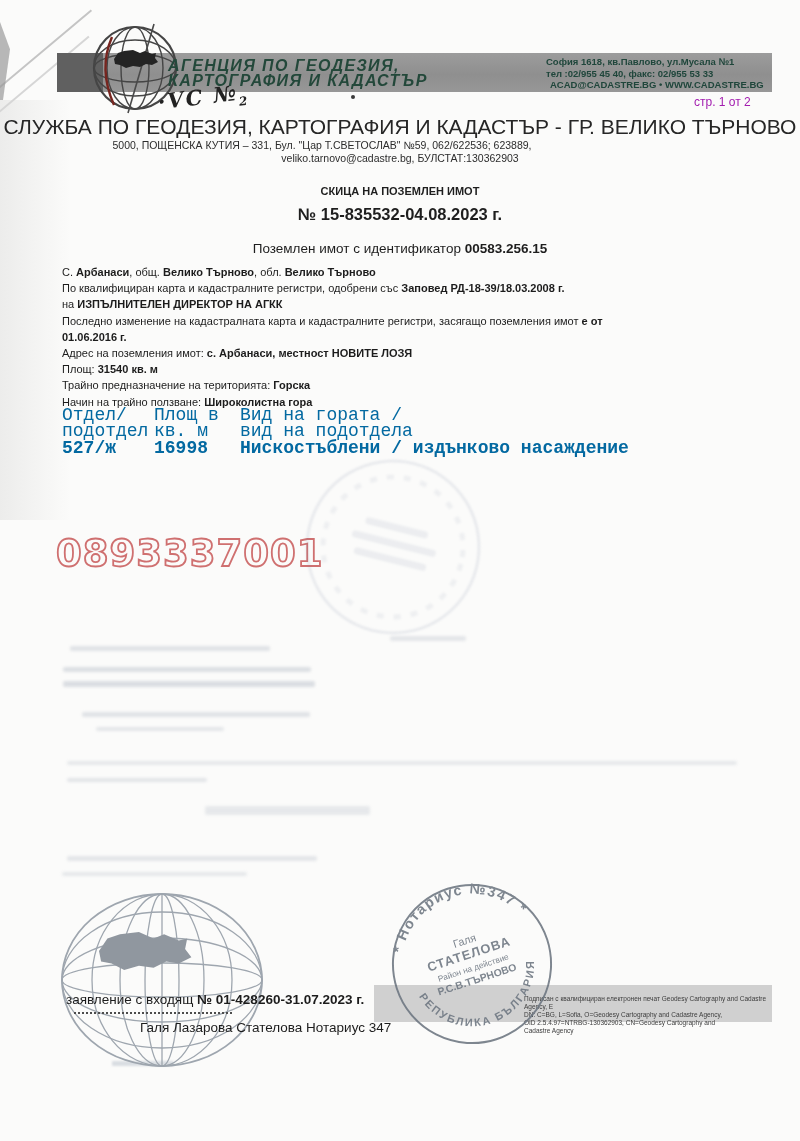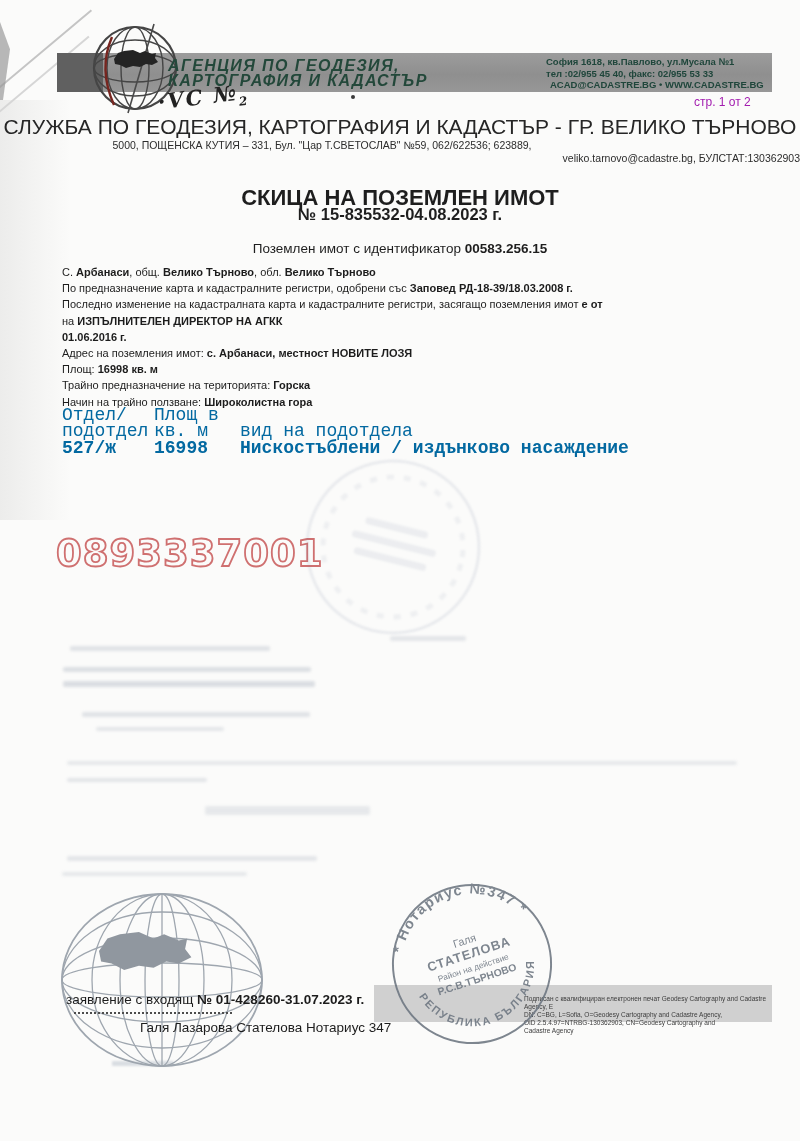--- a/index.html
+++ b/index.html
@@ -29,23 +29,23 @@
 
   .handwritten{left:158px;top:84px;font-family:"DejaVu Serif",serif;font-style:italic;
     font-weight:bold;font-size:21px;color:#222;transform:rotate(-7deg);letter-spacing:2px;}
   .handwritten .sub{font-size:12px;vertical-align:-6px;}
 
   .page-indicator{left:686px;top:95px;font-size:12px;color:#a21caf;margin-left:8px;}
 
   
   .office-title{left:0;top:115px;width:800px;text-align:center;font-size:21px;color:#262626;}
   .office-address{left:0;top:139px;width:644px;text-align:center;font-size:10.5px;color:#2c2c2c;}
-  .office-contact{left:0;top:152px;width:800px;text-align:right;font-size:10.5px;color:#2c2c2c;}
-
-  .doc-title{left:0;top:185px;width:800px;text-align:center;font-weight:bold;font-size:22px;}
+  .office-contact{left:0;top:152px;width:800px;text-align:center;font-size:10.5px;color:#2c2c2c;}
+
+  .doc-title{left:0;top:185px;width:800px;text-align:center;font-weight:bold;font-size:11px;}
   .doc-number{left:0;top:205px;width:800px;text-align:center;font-weight:bold;font-size:16.5px;}
 
   .property-id{left:0;top:241px;width:800px;text-align:center;font-size:13.5px;}
   .b{font-weight:bold;}
 
   .body-text{left:62px;top:264px;width:700px;font-size:11px;line-height:16.2px;color:#1c1c1c;}
 
   
   .forest-table{left:62px;top:407px;width:640px;font-family:"Liberation Mono","DejaVu Sans Mono",monospace;
     font-size:18px;line-height:16.4px;color:#0369a1;}
@@ -126,34 +126,35 @@
   <div class="abs office-address">5000, ПОЩЕНСКА КУТИЯ – 331, Бул. "Цар Т.СВЕТОСЛАВ" №59, 062/622536; 623889,</div>
   <div class="abs office-contact">veliko.tarnovo@cadastre.bg, БУЛСТАТ:130362903</div>
 
   <div class="abs doc-title">СКИЦА НА ПОЗЕМЛЕН ИМОТ</div>
   <div class="abs doc-number">№ 15-835532-04.08.2023 г.</div>
 
   <div class="abs property-id"><span>Поземлен имот с идентификатор </span><span class="b">00583.256.15</span></div>
 
   <div class="abs body-text">
     <div><span>С. </span><span class="b">Арбанаси</span><span>, общ. </span><span class="b">Велико Търново</span><span>, обл. </span><span class="b">Велико Търново</span></div>
-    <div><span>По предназначение карта и кадастралните регистри, одобрени със </span><span class="b">Заповед РД-18-39/18.03.2008 г.</span></div>
+    <div><span>По квалифициран карта и кадастралните регистри, одобрени със </span><span class="b">Заповед РД-18-39/18.03.2008 г.</span></div>
+    <div><span>на </span><span class="b">ИЗПЪЛНИТЕЛЕН ДИРЕКТОР НА АГКК</span></div>
     <div><span>Последно изменение на кадастралната карта и кадастралните регистри, засягащо поземления имот </span><span class="b">е от</span></div>
-    <div><span>на </span><span class="b">ИЗПЪЛНИТЕЛЕН ДИРЕКТОР НА АГКК</span></div>
     <div class="b">01.06.2016 г.</div>
     <div><span>Адрес на поземления имот: </span><span class="b">с. Арбанаси, местност НОВИТЕ ЛОЗЯ</span></div>
-    <div><span>Площ: </span><span class="b">16998 кв. м</span></div>
+    <div><span>Площ: </span><span class="b">31540 кв. м</span></div>
     <div><span>Трайно предназначение на територията: </span><span class="b">Горска</span></div>
     <div><span>Начин на трайно ползване: </span><span class="b">Широколистна гора</span></div>
   </div>
 
   <div class="abs forest-table">
     <div class="trow">
       <div class="tc1">Отдел/</div>
       <div class="tc2">Площ в</div>
+      <div class="tc3">Вид на гората /</div>
     </div>
     <div class="trow">
       <div class="tc1">подотдел</div>
       <div class="tc2">кв. м</div>
       <div class="tc3">вид на подотдела</div>
     </div>
     <div class="trow b">
       <div class="tc1">527/ж</div>
       <div class="tc2">16998</div>
       <div class="tc3">Нискостъблени / издънково насаждение</div>

